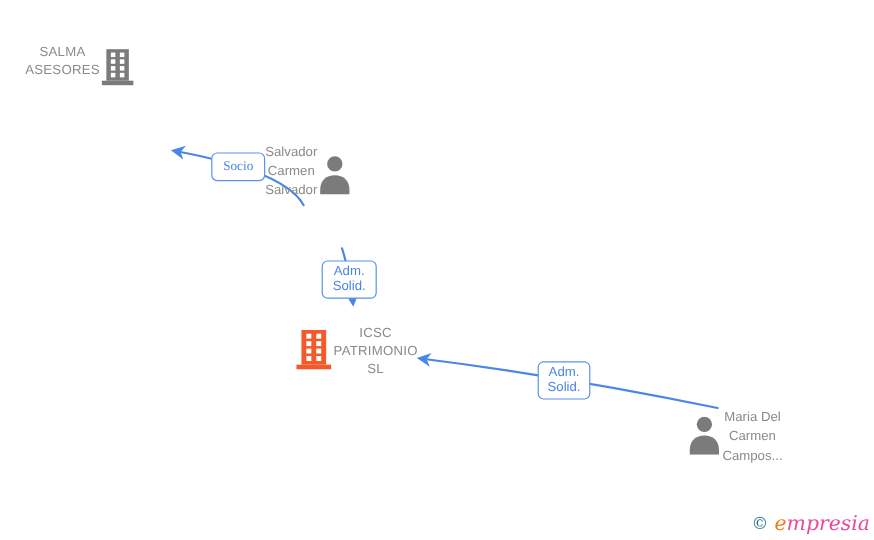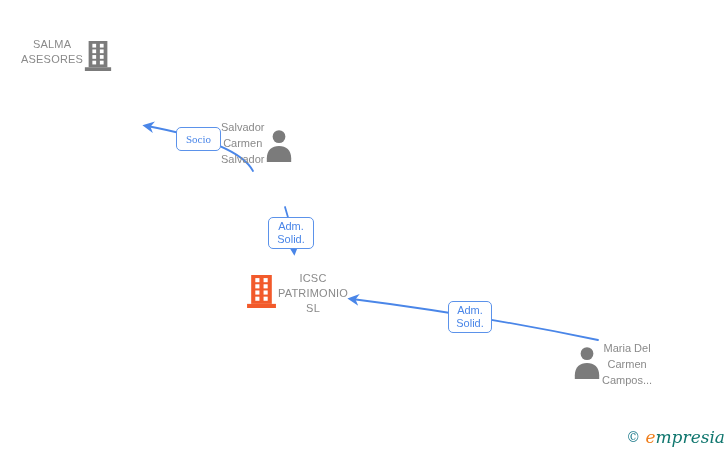--- a/index.html
+++ b/index.html
@@ -89,21 +89,21 @@
   .wm-copy {
     color: #1e7b8c;
     font-size: 14px;
     vertical-align: 1px;
   }
   .wm-brand {
     font-style: italic;
     font-size: 17px;
   }
   .wm-e    { color: #ef7d1a; }
-  .wm-rest { color: #0f766e; }
+  .wm-rest { color: #ec4899; }
 </style>
 </head>
 <body>
 
 <div class="canvas">
 
   <svg class="edges-layer" width="728" height="450" viewBox="0 0 728 450">
     <defs>
       <marker id="arrowhead" viewBox="0 0 10 10" refX="6" refY="5" markerWidth="6.5" markerHeight="6.5" orient="auto">
         <path d="M 0 0 L 10 5 L 0 10 L 3 5 Z" fill="#4a86e8"></path>

